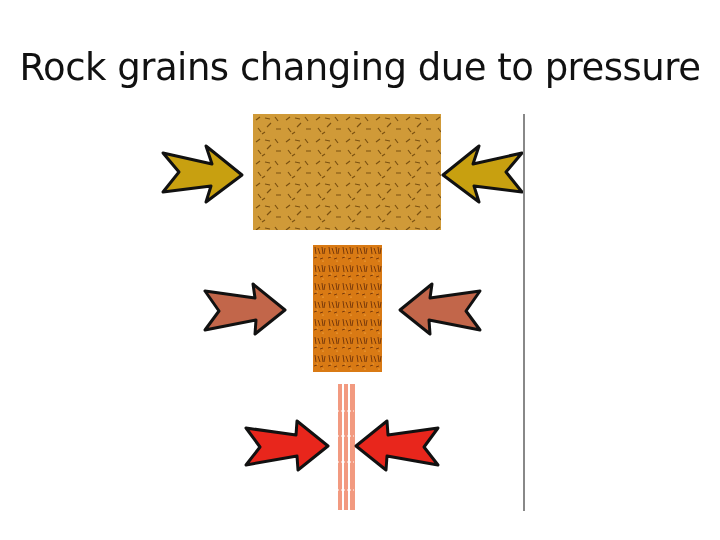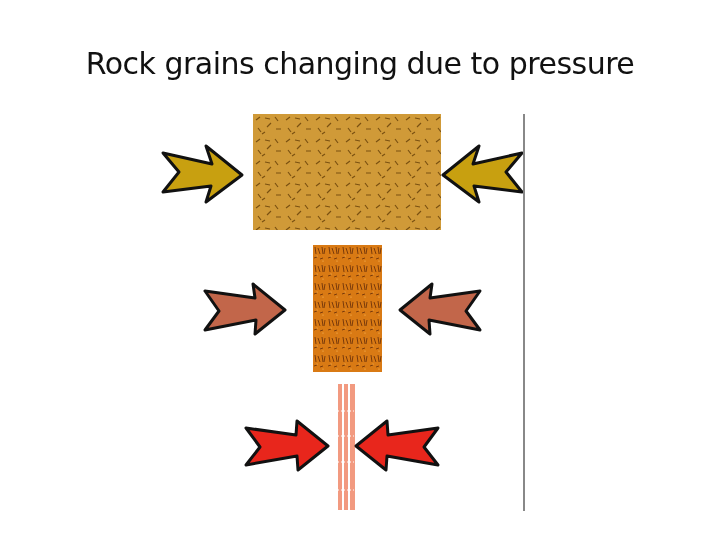--- a/index.html
+++ b/index.html
@@ -1,17 +1,17 @@
 <!DOCTYPE html>
 <html><head>
 <meta charset="utf-8">
 <style>
   html, body { margin:0; padding:0; background:#ffffff; }
   body { width:720px; height:540px; position:relative; overflow:hidden; font-family:"Liberation Sans", sans-serif; }
-  .title { position:absolute; left:0; top:46px; width:720px; text-align:center; font-family:"DejaVu Sans", sans-serif; font-size:30px; color:#111; letter-spacing:-0.5px; }
+  .title { position:absolute; left:0; top:46px; width:720px; text-align:center; font-family:"DejaVu Sans", sans-serif; font-size:37px; color:#111; letter-spacing:-0.5px; }
   .diagram { position:absolute; left:0; top:0; width:720px; height:540px; }
   .vline { position:absolute; left:523px; top:114px; width:2px; height:397px; background:#888; }
 </style>
 </head>
 <body>
 
 <div class="title">Rock grains changing due to pressure</div>
 
 <svg class="diagram" viewBox="0 0 720 540" width="720" height="540" xmlns="http://www.w3.org/2000/svg">
   <defs>

